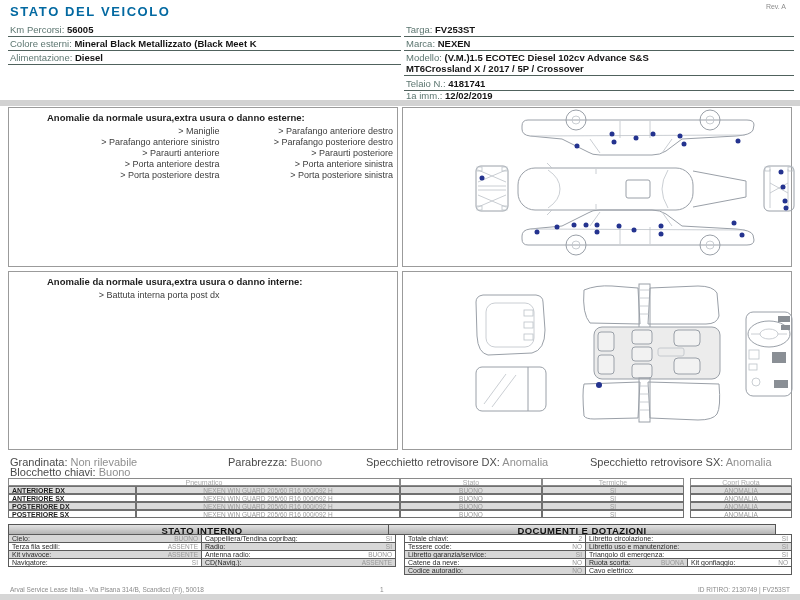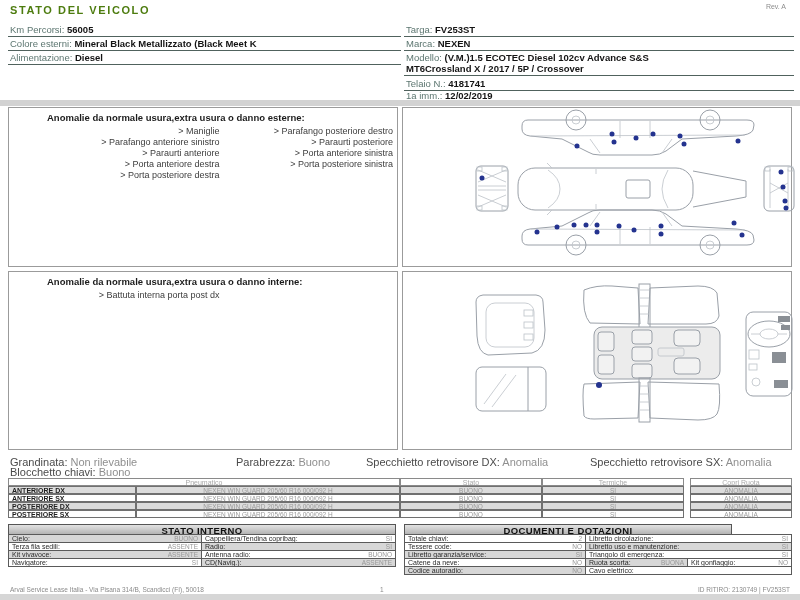--- a/index.html
+++ b/index.html
@@ -1,21 +1,21 @@
 <!DOCTYPE html>
 <html><head>
 <meta charset="utf-8">
 <style>
   html,body{margin:0;padding:0;background:#fff;}
   .page{position:relative;width:800px;height:600px;background:#ffffff;
         font-family:"Liberation Sans",sans-serif;color:#222;overflow:hidden;}
 
   
-  .title{position:absolute;left:10px;top:4px;font-size:11px;font-weight:bold;
-         color:#4d7c0f;letter-spacing:1.6px;}
+  .title{position:absolute;left:10px;top:4px;font-size:13px;font-weight:bold;
+         color:#0369a1;letter-spacing:1.6px;}
   .rev{position:absolute;right:14px;top:3px;font-size:7px;color:#8c8c8c;}
   .lblrow{position:absolute;font-size:9.5px;border-bottom:1px solid #50625d;
           padding:2px 2px 1px 2px;white-space:nowrap;overflow:hidden;}
   .lbl{color:#5c7670;}
   .val{font-weight:bold;color:#141414;}
   .band{position:absolute;left:0;width:800px;background:#d2d2d2;}
 
   
   .box{position:absolute;border:1px solid #9b9b9b;background:#fff;box-sizing:border-box;padding-left:33px;}
   .box-title{font-weight:bold;font-size:9.5px;color:#1c1c1c;padding:4px 5px 2px 5px;}
@@ -112,20 +112,21 @@
     <div class="box-title">Anomalie da normale usura,extra usura o danno esterne:</div>
     <div class="acols">
       <div class="acol">
         <div class="aitem">Maniglie</div>
         <div class="aitem">Parafango anteriore sinistro</div>
         <div class="aitem">Paraurti anteriore</div>
         <div class="aitem">Porta anteriore destra</div>
         <div class="aitem">Porta posteriore destra</div>
       </div>
       <div class="acol">
+        <div class="aitem">Parafango anteriore destro</div>
         <div class="aitem">Parafango posteriore destro</div>
         <div class="aitem">Paraurti posteriore</div>
         <div class="aitem">Porta anteriore sinistra</div>
         <div class="aitem">Porta posteriore sinistra</div>
       </div>
     </div>
   </div>
 
   <div class="box" style="left:402px;top:107px;width:390px;height:160px;">
     <svg width="388" height="158" viewBox="0 0 388 158">
@@ -296,21 +297,21 @@
   </div>
 
   <div class="sumitem" style="left:10px;top:456px;">
     <span class="sumlbl">Grandinata:</span>
     <span class="sumval">Non rilevabile</span>
   </div>
   <div class="sumitem" style="left:10px;top:466px;">
     <span class="sumlbl">Blocchetto chiavi:</span>
     <span class="sumval">Buono</span>
   </div>
-  <div class="sumitem" style="left:228px;top:456px;margin-left:8px;">
+  <div class="sumitem" style="left:228px;top:456px;">
     <span class="sumlbl">Parabrezza:</span>
     <span class="sumval">Buono</span>
   </div>
   <div class="sumitem" style="left:366px;top:456px;">
     <span class="sumlbl">Specchietto retrovisore DX:</span>
     <span class="sumval">Anomalia</span>
   </div>
   <div class="sumitem" style="left:590px;top:456px;">
     <span class="sumlbl">Specchietto retrovisore SX:</span>
     <span class="sumval">Anomalia</span>
@@ -388,21 +389,21 @@
     <div class="bcell" style="width:194px;">
         <span class="bl">Navigatore:</span>
         <span class="bv">SI</span>
       </div>
     <div class="bcell g" style="width:195px;margin-left:-1px;">
         <span class="bl">CD(Navig.):</span>
         <span class="bv">ASSENTE</span>
       </div>
   </div>
 
-  <div class="bheader" style="left:404px;top:524px;width:328px;">DOCUMENTI E DOTAZIONI</div>
+  <div class="bheader" style="left:388px;top:524px;width:388px;">DOCUMENTI E DOTAZIONI</div>
   <div class="brow" style="left:404px;top:534px;width:388px;">
     <div class="bcell" style="width:182px;">
         <span class="bl">Totale chiavi:</span>
         <span class="bv">2</span>
       </div>
     <div class="bcell" style="width:207px;margin-left:-1px;">
         <span class="bl">Libretto circolazione:</span>
         <span class="bv">SI</span>
       </div>
   </div>

